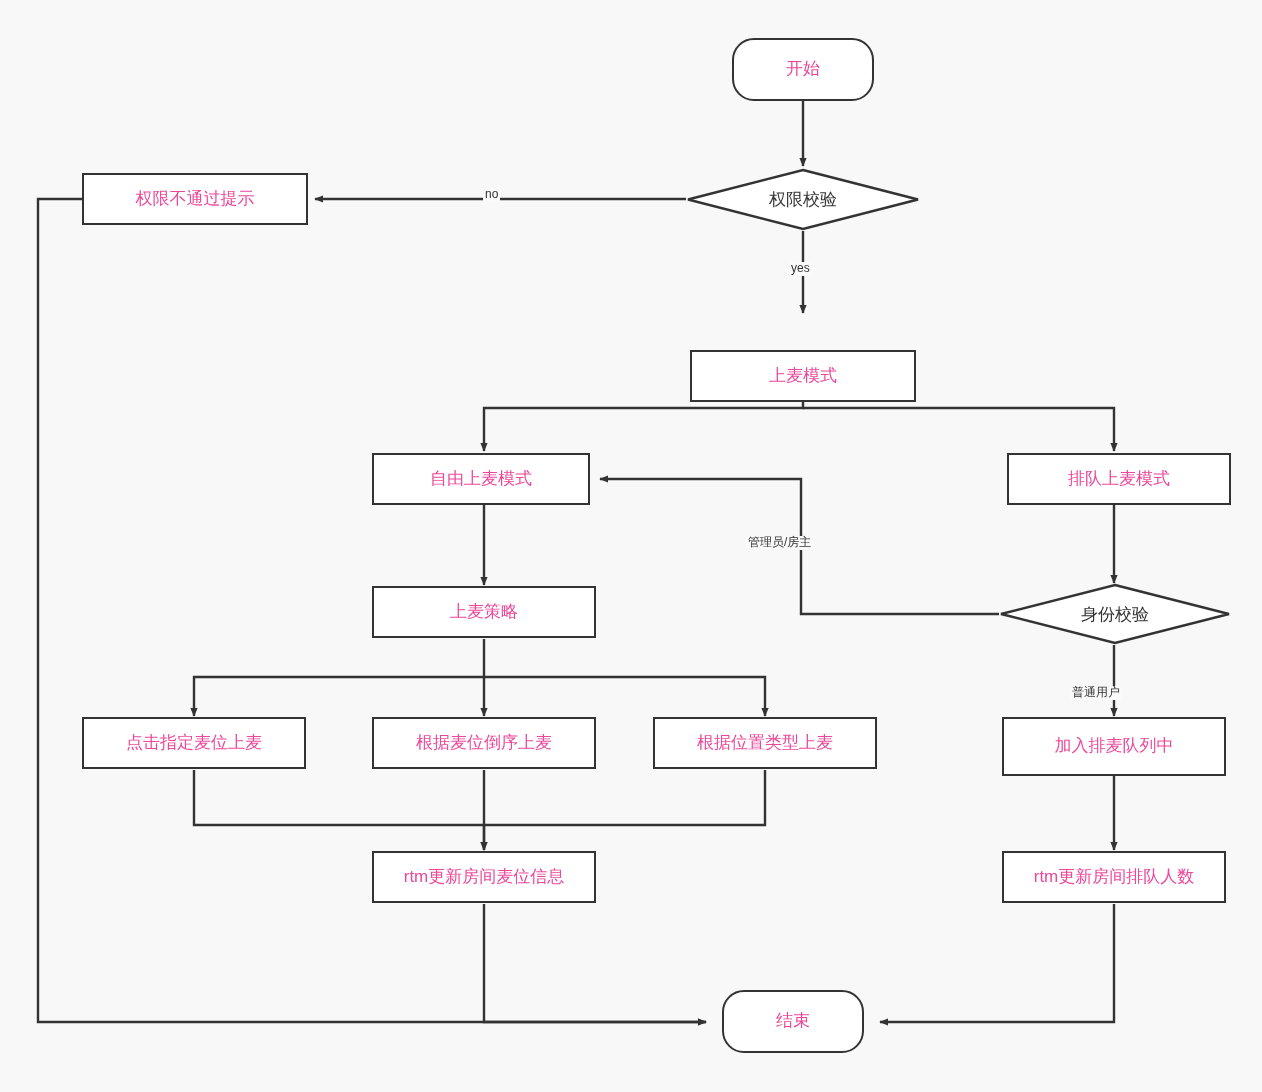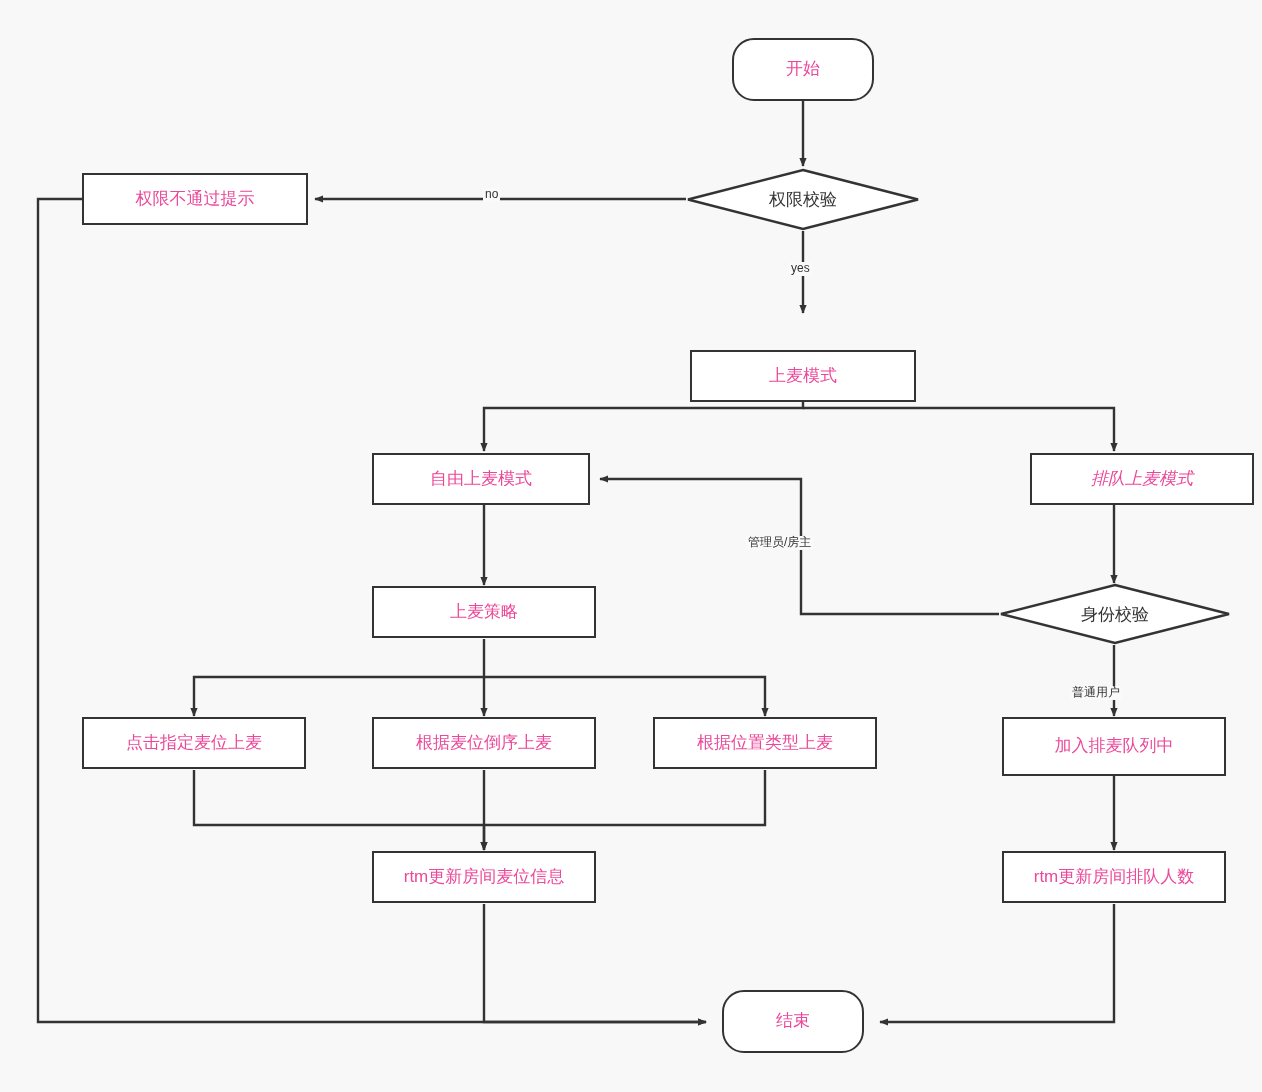--- a/index.html
+++ b/index.html
@@ -135,21 +135,21 @@
   </div>
 
   <div class="node" style="left:690px; top:313px; width:226px; height:52px;margin-top:37px;">
     <span>上麦模式</span>
   </div>
 
   <div class="node" style="left:372px; top:453px; width:218px; height:52px;">
     <span>自由上麦模式</span>
   </div>
 
-  <div class="node" style="left:1030px; top:453px; width:224px; height:52px;font-style:italic;">
+  <div class="node" style="left:1007px; top:453px; width:224px; height:52px;">
     <span>排队上麦模式</span>
   </div>
 
   <div class="node" style="left:372px; top:586px; width:224px; height:52px;">
     <span>上麦策略</span>
   </div>
 
   <div class="decision" style="left:999px; top:583px; width:232px; height:62px;">
     <svg width="232" height="62" viewBox="0 0 232 62">
       <polygon points="116,2 230,31 116,60 2,31" fill="#ffffff" stroke="#333333" stroke-width="2.4"></polygon>

